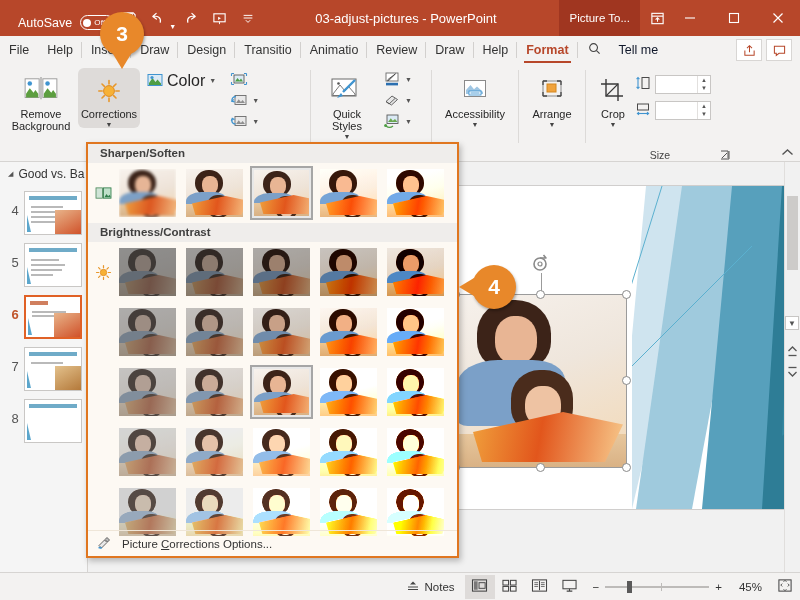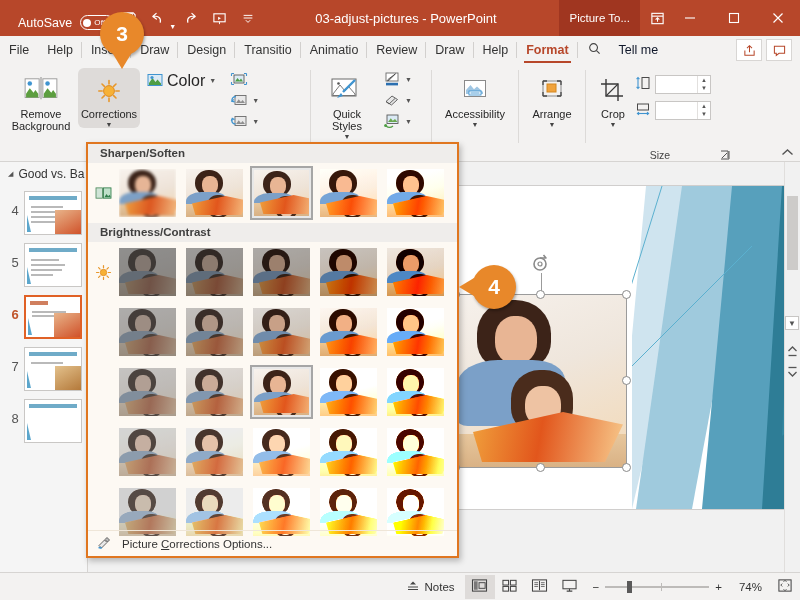--- a/index.html
+++ b/index.html
@@ -1294,21 +1294,21 @@
           </svg>
       </span>
     </div>
     <div class="zoomslider">
       <span>−</span>
       <span class="ztrack">
         <span class="ztick"></span>
         <span class="zknob"></span>
       </span>
       <span>+</span>
-      <span class="zpct">74%</span>
+      <span class="zpct">45%</span>
     </div>
     <div class="fitbtn">
       <span>
         <svg width="16" height="15" viewBox="0 0 16 16">
             <rect x="1.5" y="2" width="13" height="12" fill="none" stroke="#444" stroke-width="1.1"></rect>
             <path d="M5 6L3.5 7.5 5 9M11 6l1.5 1.5L11 9M6.5 4l1.5-1.5L9.5 4M6.5 12L8 13.5 9.5 12" fill="none" stroke="#444" stroke-width="1"></path>
           </svg>
       </span>
     </div>
   </div>

